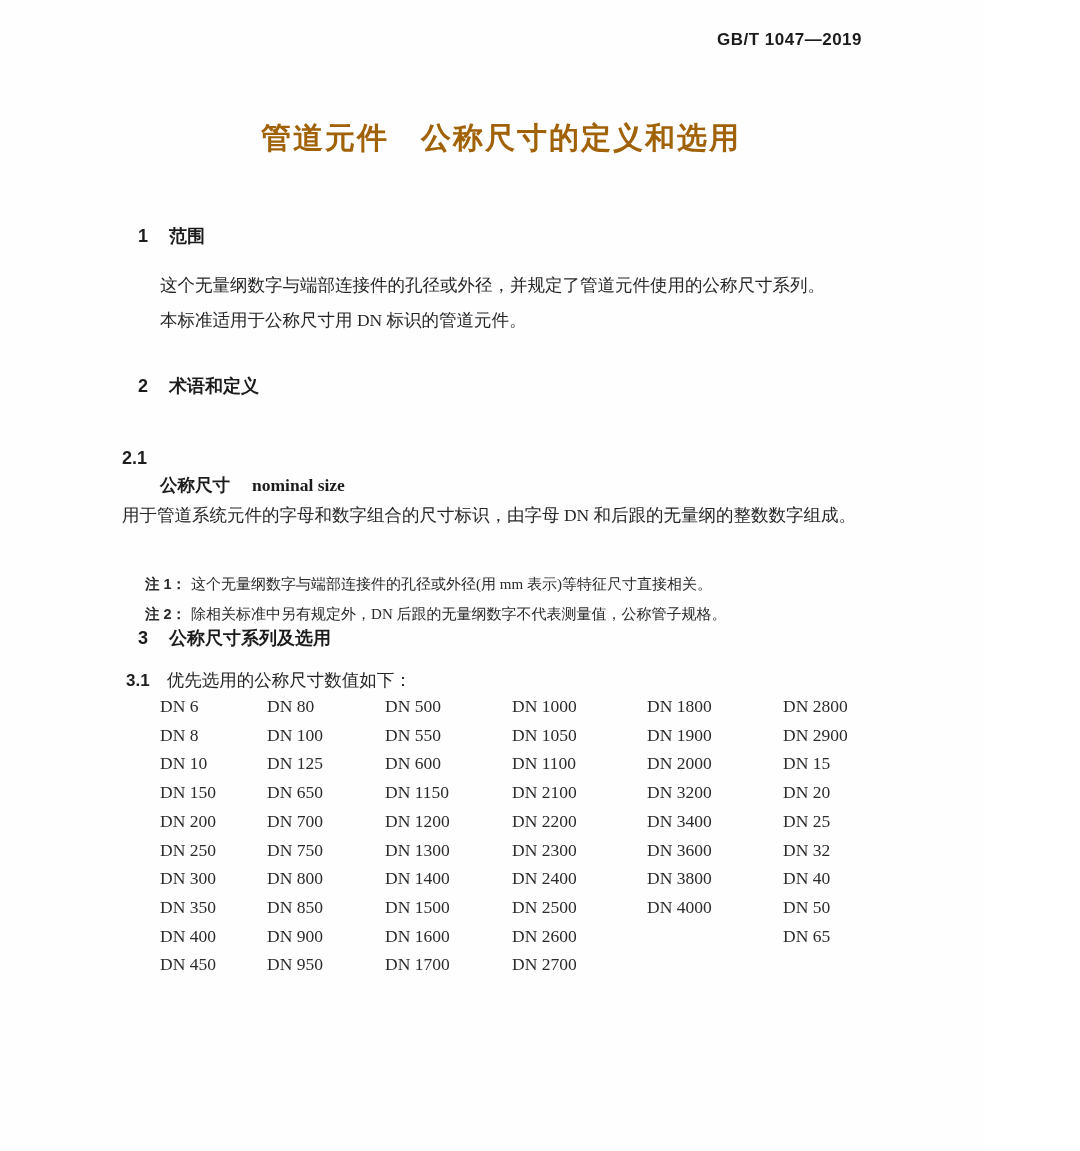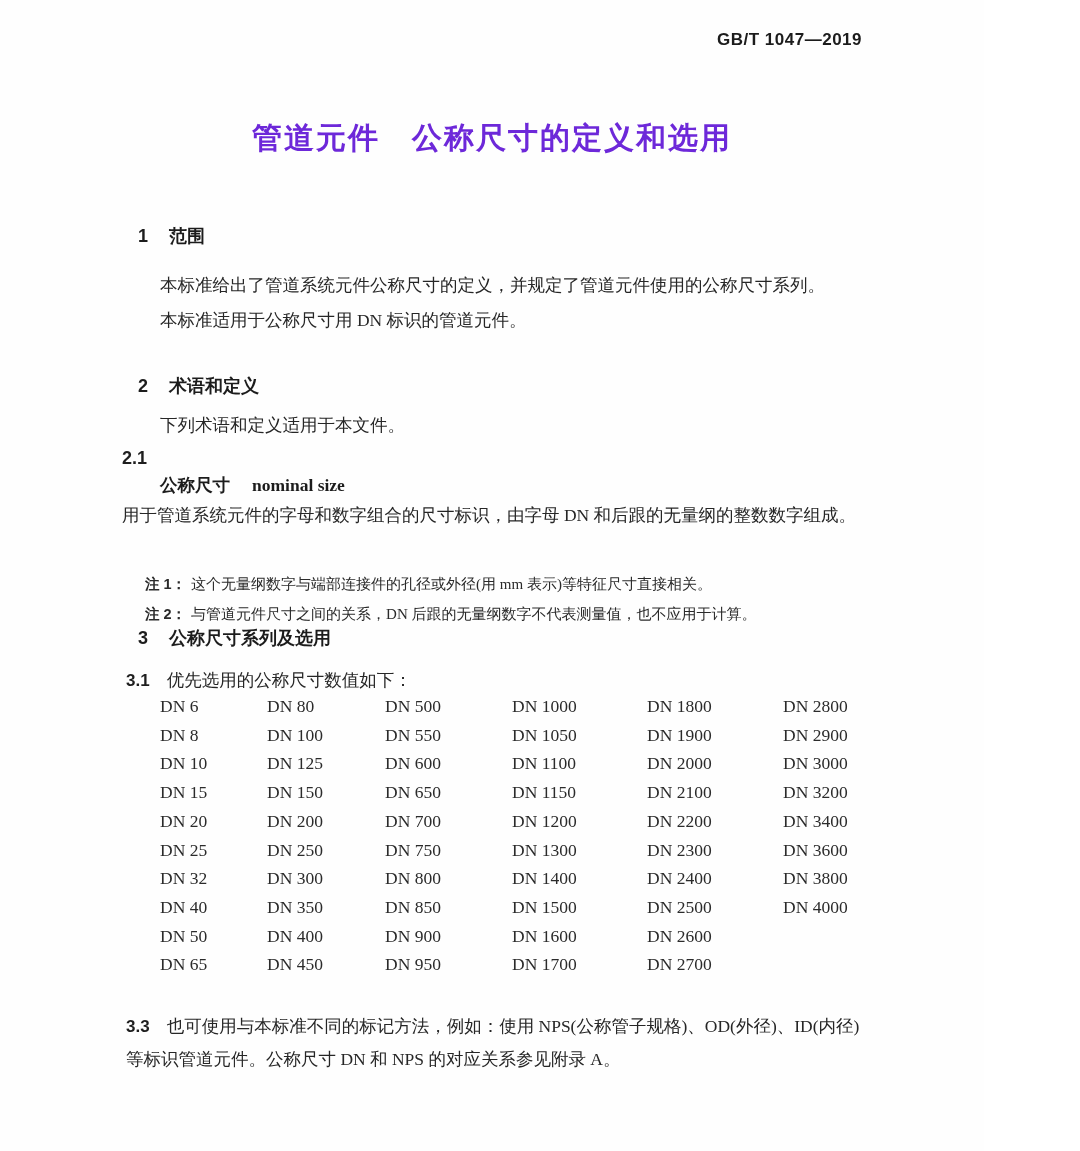--- a/index.html
+++ b/index.html
@@ -15,22 +15,23 @@
 
   .doc-number {
     top:30px; right:122px;
     font-family:"Liberation Sans","DejaVu Sans",sans-serif;
     font-weight:bold; font-size:17px; letter-spacing:0.5px; color:#1c1c1c;
   }
   .title {
     top:118px; left:0; width:100%;
     text-align:center;
     font-family:"Liberation Sans","DejaVu Sans",sans-serif;
-    font-weight:bold; font-size:30px; letter-spacing:2px; color:#6d28d9;
+    font-weight:bold; font-size:30px; letter-spacing:2px; color:#a16207;
     margin:0;
+    padding-left:9px;
   }
   .sec-heading {
     left:122px; right:118px;
     font-family:"Liberation Sans","DejaVu Sans",sans-serif;
     font-weight:bold; font-size:18px; color:#1c1c1c;
     margin:16px; line-height:24px;
   }
   .sec-heading .sec-num { display:inline-block; min-width:31px; }
 
   .body-p {
@@ -83,37 +84,36 @@
 
 <div class="page">
 
   <div class="abs doc-number">GB/T 1047—2019</div>
 
   <h1 class="abs title">管道元件　公称尺寸的定义和选用</h1>
 
   <h2 class="abs sec-heading" style="top:208px">
     <span class="sec-num">1</span><span>范围</span>
   </h2>
-  <p class="abs body-p indent" style="top:268px">本标准给出了管道系统元件公称尺寸的定义，并规定了管道元件使用的公称尺寸系列。</p>
+  <p class="abs body-p indent" style="top:268px">这个无量纲数字与端部连接件的孔径或外径，并规定了管道元件使用的公称尺寸系列。</p>
   <p class="abs body-p indent" style="top:303px">本标准适用于公称尺寸用 DN 标识的管道元件。</p>
 
   <h2 class="abs sec-heading" style="top:358px">
     <span class="sec-num">2</span><span>术语和定义</span>
   </h2>
-  <p class="abs body-p indent" style="top:408px">下列术语和定义适用于本文件。</p>
   <div class="abs clause-num-line" style="top:446px">2.1</div>
   <div class="abs term-line" style="top:472px">
     <span class="term-zh">公称尺寸</span><span class="term-en">nominal size</span>
   </div>
   <p class="abs body-p" style="top:498px">用于管道系统元件的字母和数字组合的尺寸标识，由字母 DN 和后跟的无量纲的整数数字组成。</p>
   <div class="abs note" style="top:532px">
     <span class="note-label">注 1：</span><span>这个无量纲数字与端部连接件的孔径或外径(用 mm 表示)等特征尺寸直接相关。</span>
   </div>
   <div class="abs note" style="top:562px">
-    <span class="note-label">注 2：</span><span>与管道元件尺寸之间的关系，DN 后跟的无量纲数字不代表测量值，也不应用于计算。</span>
+    <span class="note-label">注 2：</span><span>除相关标准中另有规定外，DN 后跟的无量纲数字不代表测量值，公称管子规格。</span>
   </div>
 
   <h2 class="abs sec-heading" style="top:610px">
     <span class="sec-num">3</span><span>公称尺寸系列及选用</span>
   </h2>
 
   <p class="abs clause-p" style="top:660px">
     <span class="clause-no">3.1</span><span>优先选用的公称尺寸数值如下：</span>
   </p>
 
@@ -128,21 +128,20 @@
       <div class="dn-cell">DN 100</div>
       <div class="dn-cell">DN 550</div>
       <div class="dn-cell">DN 1050</div>
       <div class="dn-cell">DN 1900</div>
       <div class="dn-cell">DN 2900</div>
       <div class="dn-cell">DN 10</div>
       <div class="dn-cell">DN 125</div>
       <div class="dn-cell">DN 600</div>
       <div class="dn-cell">DN 1100</div>
       <div class="dn-cell">DN 2000</div>
-      <div class="dn-cell">DN 3000</div>
       <div class="dn-cell">DN 15</div>
       <div class="dn-cell">DN 150</div>
       <div class="dn-cell">DN 650</div>
       <div class="dn-cell">DN 1150</div>
       <div class="dn-cell">DN 2100</div>
       <div class="dn-cell">DN 3200</div>
       <div class="dn-cell">DN 20</div>
       <div class="dn-cell">DN 200</div>
       <div class="dn-cell">DN 700</div>
       <div class="dn-cell">DN 1200</div>
@@ -174,17 +173,14 @@
       <div class="dn-cell"></div>
       <div class="dn-cell">DN 65</div>
       <div class="dn-cell">DN 450</div>
       <div class="dn-cell">DN 950</div>
       <div class="dn-cell">DN 1700</div>
       <div class="dn-cell">DN 2700</div>
       <div class="dn-cell"></div>
     </div>
 
 
-  <p class="abs clause-p" style="top:1006px">
-    <span class="clause-no">3.3</span><span>也可使用与本标准不同的标记方法，例如：使用 NPS(公称管子规格)、OD(外径)、ID(内径) 等标识管道元件。公称尺寸 DN 和 NPS 的对应关系参见附录 A。</span>
-  </p>
 
 </div>
 
 </body></html>

